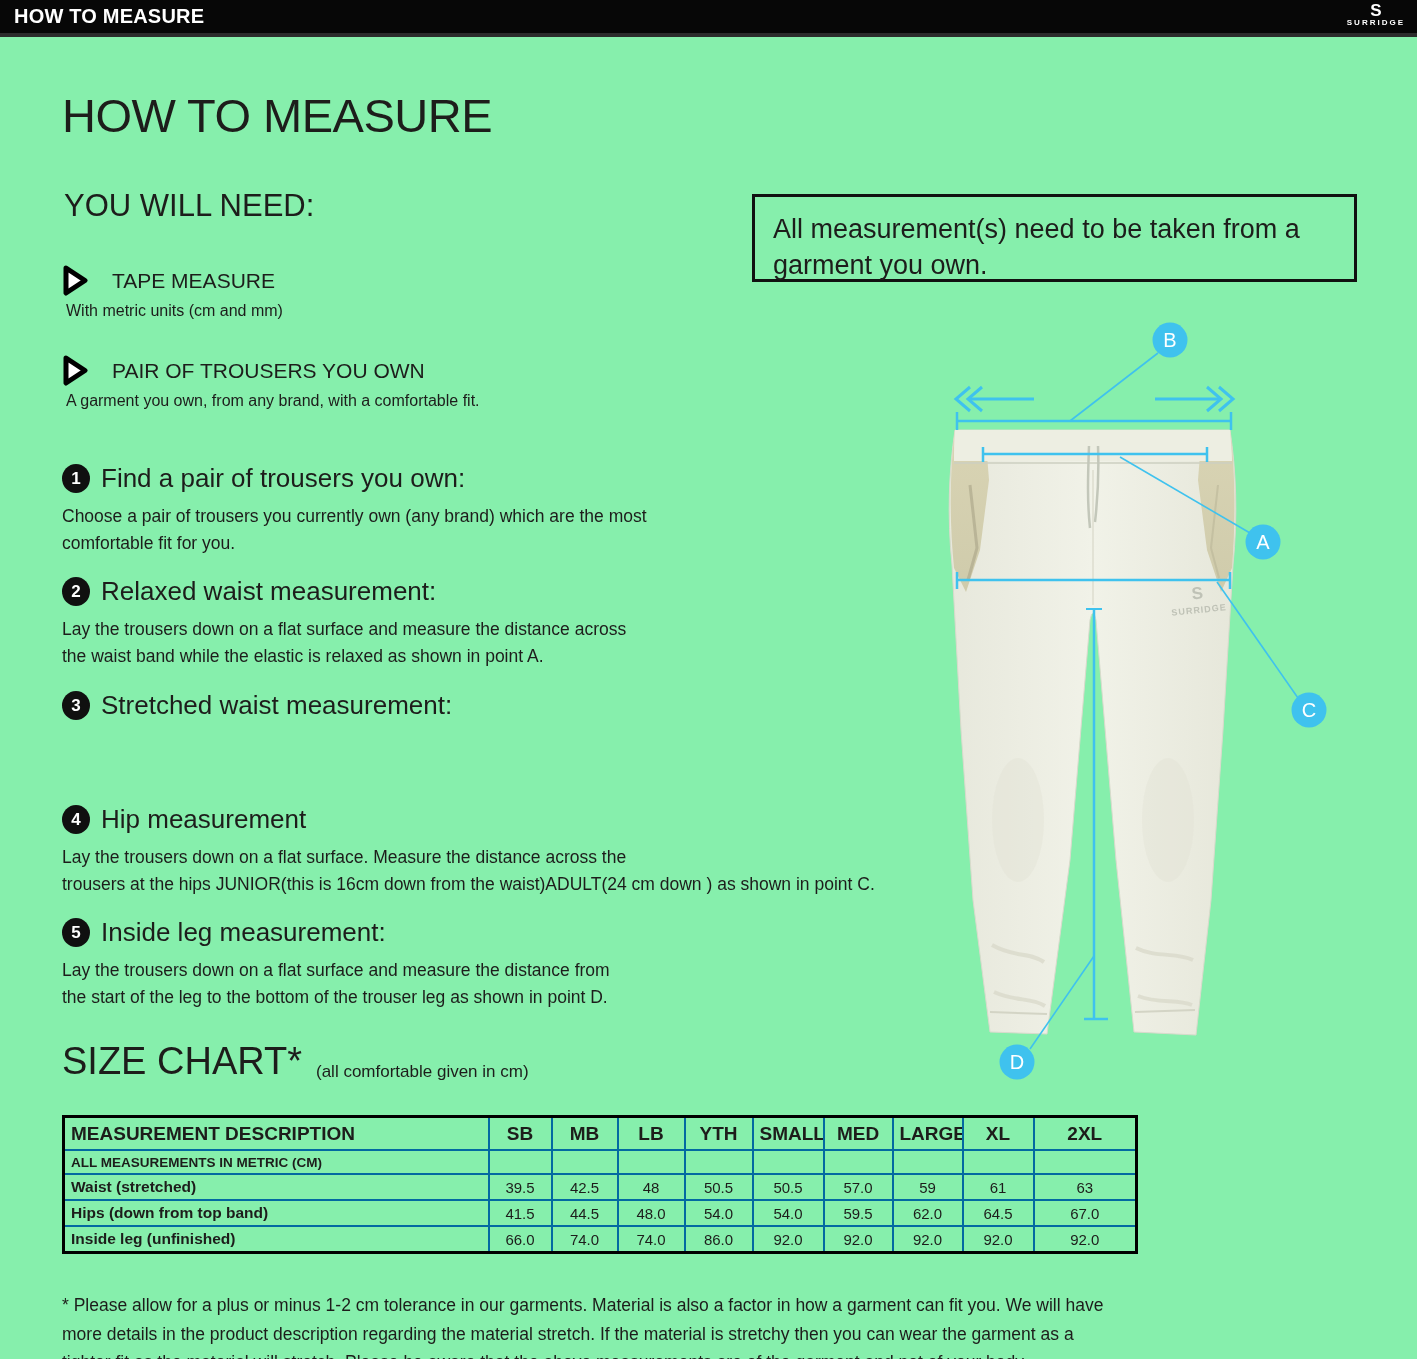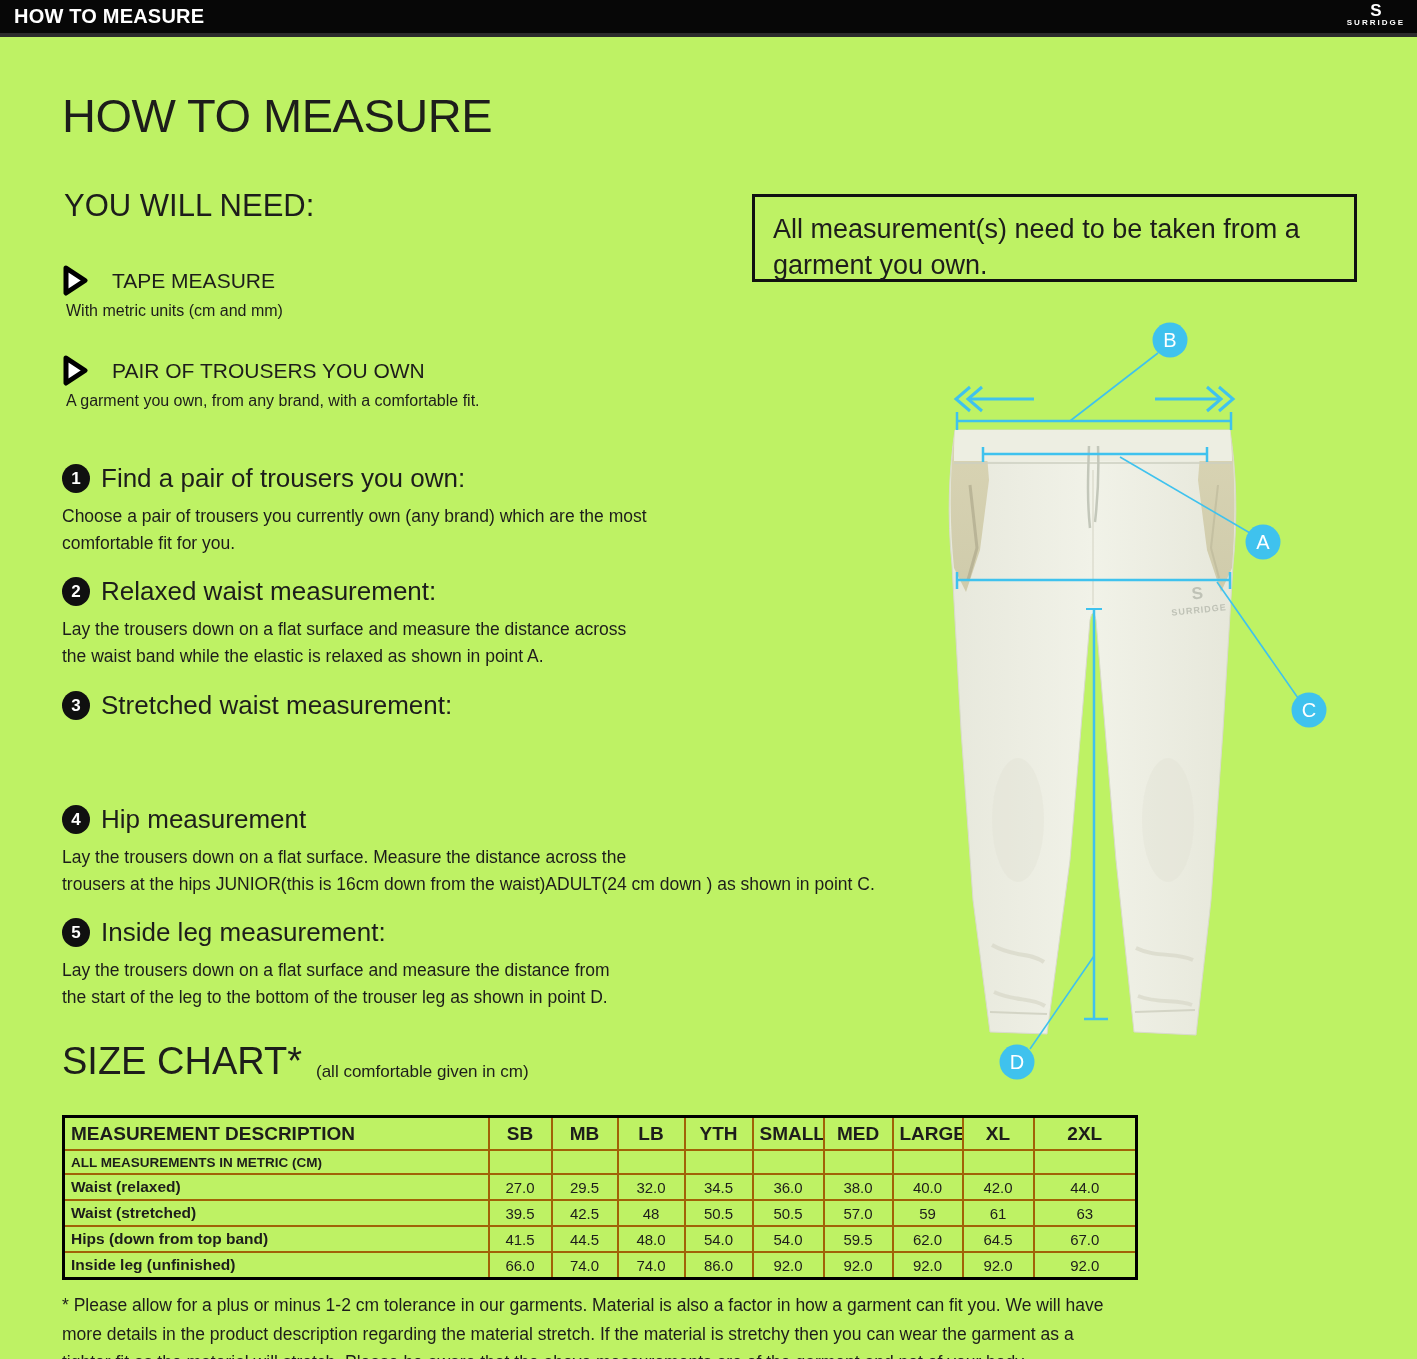--- a/index.html
+++ b/index.html
@@ -1,17 +1,17 @@
 <!DOCTYPE html>
 <html><head>
 <meta charset="utf-8">
 <style>
   html,body{margin:0;padding:0;background:#ffffff;}
   body{font-family:"Liberation Sans", sans-serif;color:#1d1d1b;}
-  .canvas{position:relative;width:1417px;height:1359px;background:#bef264;overflow:hidden;}
+  .canvas{position:relative;width:1417px;height:1359px;background:#86efac;overflow:hidden;}
 
   
   .topbar{position:absolute;left:0;top:0;width:100%;height:33px;background:#070707;
           border-bottom:4px solid #2c2c2c;display:flex;align-items:center;}
   .topbar-title{color:#ffffff;font-size:20px;font-weight:700;padding-left:14px;letter-spacing:.2px;}
   .brand-logo{position:absolute;right:12px;top:3px;display:flex;flex-direction:column;align-items:center;color:#fff;}
   .brand-logo .mark{font-size:17px;font-weight:800;line-height:15px;}
   .brand-logo .name{font-size:8px;font-weight:700;letter-spacing:2px;}
 
   .page-title{position:absolute;left:62px;top:88px;font-size:47px;font-weight:400;letter-spacing:-.5px;color:#1d1d1b;}
@@ -31,21 +31,21 @@
   .step-body{margin-top:9px;font-size:17.5px;line-height:27px;white-space:pre-line;}
 
   .note-box{position:absolute;left:752px;top:194px;width:605px;height:88px;box-sizing:border-box;
             border:3px solid #111;padding:14px 18px;font-size:27px;line-height:36px;white-space:pre-line;}
 
   .size-chart-title{position:absolute;left:62px;top:1040px;font-size:38px;font-weight:400;}
   .size-chart-sub{position:absolute;left:316px;top:1062px;font-size:17px;}
 
   table.size-table{position:absolute;left:62px;top:1115px;width:1073px;border-collapse:collapse;
                    table-layout:fixed;border:3px solid #000;}
-  table.size-table th,table.size-table td{border:2px solid #a16207;padding:0 6px;overflow:hidden;white-space:nowrap;margin-left:40px;}
+  table.size-table th,table.size-table td{border:2px solid #0369a1;padding:0 6px;overflow:hidden;white-space:nowrap;margin-left:40px;}
   tr.head-row th{font-size:19px;font-weight:700;height:31px;text-align:center;}
   tr.head-row th.desc{text-align:left;}
   tr.metric-row td{font-size:13.5px;font-weight:700;height:22px;text-align:left;}
   tr.data-row td{font-size:15px;height:24px;text-align:center;}
   tr.data-row td.desc{font-size:15.5px;font-weight:700;text-align:left;}
 
   .footnote{position:absolute;left:62px;top:1291px;width:1140px;font-size:17.5px;line-height:28.5px;white-space:pre-line;}
 
   .diagram{position:absolute;left:930px;top:300px;width:440px;height:800px;}
 </style>
@@ -273,32 +273,20 @@
           <td></td>
         <td></td>
           <td></td>
         <td></td>
           <td></td>
         <td></td>
           <td></td>
         <td></td>
       </tr>
       <tr class="data-row">
-        <td class="desc">Waist (relaxed)</td>
-        <td>27.0</td>
-        <td>29.5</td>
-        <td>32.0</td>
-        <td>34.5</td>
-        <td>36.0</td>
-        <td>38.0</td>
-        <td>40.0</td>
-        <td>42.0</td>
-        <td>44.0</td>
-      </tr>
-      <tr class="data-row">
         <td class="desc">Waist (stretched)</td>
         <td>39.5</td>
         <td>42.5</td>
         <td>48</td>
         <td>50.5</td>
         <td>50.5</td>
         <td>57.0</td>
         <td>59</td>
         <td>61</td>
         <td>63</td>

